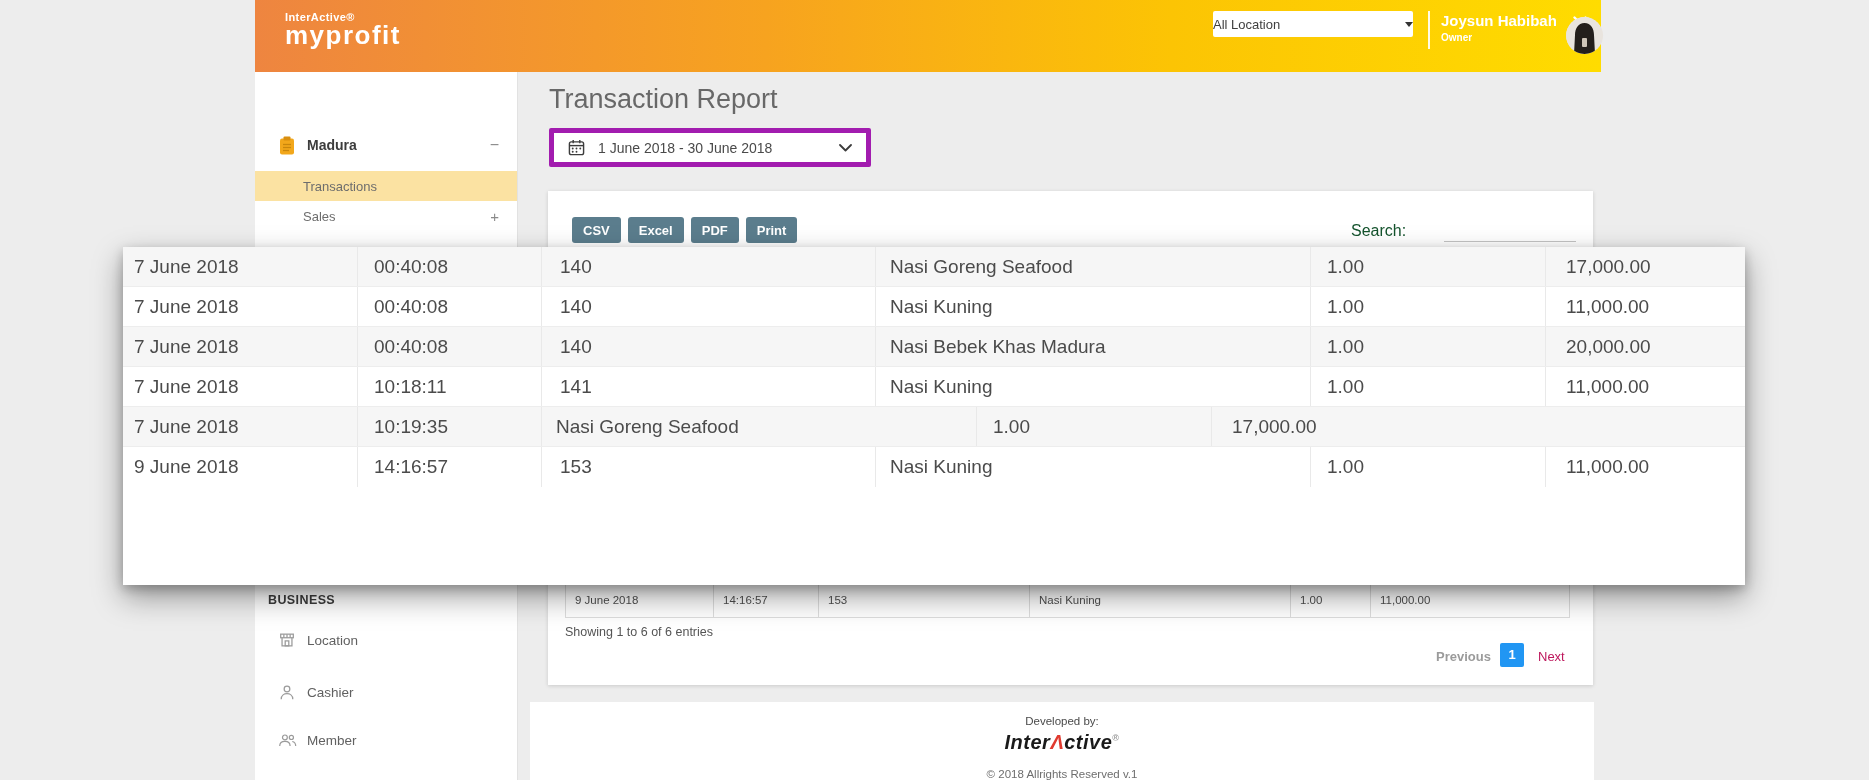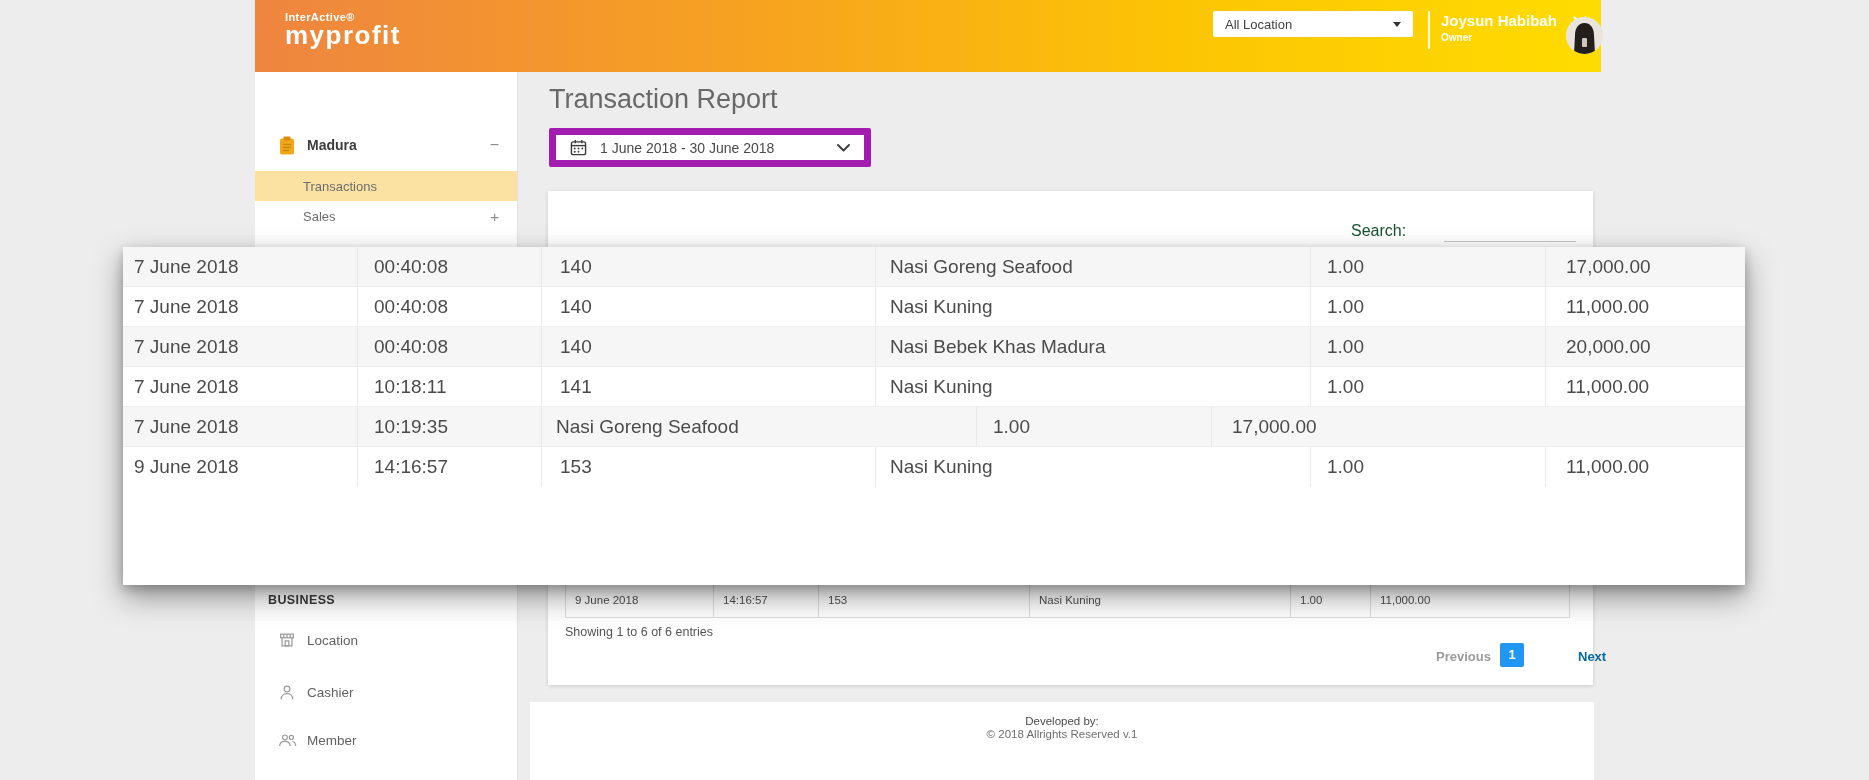--- a/index.html
+++ b/index.html
@@ -5,21 +5,21 @@
   html,body{margin:0;padding:0;}
   #app{position:relative;width:1869px;height:780px;background:#ededed;font-family:"Liberation Sans",sans-serif;overflow:hidden;}
 
   
   .header{position:absolute;left:255px;top:0;width:1346px;height:72px;
     background:linear-gradient(90deg,#ee8540 0%,#f7a31f 38%,#fcc404 68%,#ffdc00 100%);}
   .logo{position:absolute;left:30px;top:11px;color:#fff;line-height:1.1;cursor:default;}
   .logo-l1{font-size:11px;font-weight:600;letter-spacing:.4px;}
   .logo-l2{font-size:26px;font-weight:800;letter-spacing:1.5px;margin-top:-2px;}
   .loc-select{position:absolute;left:958px;top:11px;width:200px;height:26px;background:#fff;border-radius:2px;
-    display:flex;align-items:center;justify-content:space-between;padding:0 12px;box-sizing:border-box;cursor:pointer;}
+    display:flex;align-items:center;justify-content:space-between;padding:0 0;box-sizing:border-box;cursor:pointer;}
   .loc-select .val{font-size:13px;color:#3f3f3f;}
   .caret{width:0;height:0;border-left:4px solid transparent;border-right:4px solid transparent;border-top:5px solid #333;}
   .header-divider{position:absolute;left:1173px;top:11px;width:2px;height:38px;background:rgba(255,255,255,.9);}
   .user-block{position:absolute;left:1186px;top:12px;color:#fff;}
   .user-name{font-size:15px;font-weight:700;display:flex;align-items:center;gap:16px;}
   .user-role{font-size:10px;font-weight:700;margin-top:3px;}
   .chev-white{stroke:#fff;fill:none;stroke-width:2.4;stroke-linecap:round;stroke-linejoin:round;}
   .avatar{position:absolute;left:1311px;top:17px;width:37px;height:37px;border-radius:50%;overflow:hidden;background:#eae6e1;cursor:pointer;}
 
   
@@ -30,21 +30,21 @@
   .side-item .lbl.bold{font-weight:700;color:#3c3c3c;}
   .side-item .expand{position:absolute;right:18px;font-size:16px;color:#8a8a8a;}
   .side-sub{position:absolute;left:0;width:100%;height:30px;display:flex;align-items:center;cursor:pointer;}
   .side-sub .lbl{margin-left:48px;font-size:13px;color:#6d6d6d;}
   .side-sub.active{background:#fbe2a2;}
   .side-sub .expand{position:absolute;right:18px;font-size:15px;color:#8a8a8a;}
   .section-label{position:absolute;left:13px;font-size:12.5px;font-weight:700;color:#3b3b3b;letter-spacing:.4px;cursor:default;}
 
   
   .page-title{position:absolute;left:549px;top:84px;font-size:27px;color:#686868;cursor:default;}
-  .date-box{position:absolute;left:549px;top:128px;width:322px;height:39px;background:#fff;border:7px solid #a21caf;border-radius:2px;
+  .date-box{position:absolute;left:549px;top:128px;width:322px;height:39px;background:#fff;border:5px solid #a21caf;border-radius:2px;
     box-sizing:border-box;display:flex;align-items:center;cursor:pointer;}
   .date-box .txt{font-size:14px;color:#4a4a4a;margin-left:13px;}
   .date-box .cal{margin-left:14px;display:flex;}
   .date-box .chev{position:absolute;right:14px;display:flex;}
 
   .card{position:absolute;left:548px;top:191px;width:1045px;height:494px;background:#fff;box-shadow:0 1px 4px rgba(0,0,0,.15);}
   .btn-row{position:absolute;left:24px;top:26px;display:flex;gap:7px;}
   .exp-btn{background:#5b7d8d;color:#fff;font-size:13px;font-weight:700;border:none;border-radius:3px;
     padding:5px 11px;height:26px;cursor:pointer;font-family:"Liberation Sans",sans-serif;}
   .search-label{position:absolute;left:803px;top:31px;font-size:16px;color:#14532d;cursor:default;}
@@ -52,21 +52,21 @@
     outline:none;background:transparent;font-size:13px;font-family:"Liberation Sans",sans-serif;}
 
   .u-row{position:absolute;left:17px;top:392px;display:flex;border:1px solid #ddd;border-left:1px solid #ddd;}
   .u-cell{box-sizing:border-box;height:33px;line-height:33px;font-size:11.5px;color:#4f4f4f;padding-left:9px;border-right:1px solid #ddd;overflow:hidden;white-space:nowrap;}
   .u1{width:148px}.u2{width:105px}.u3{width:211px}.u4{width:261px}.u5{width:80px}.u6{width:198px;border-right:none;}
 
   .summary{position:absolute;left:17px;top:434px;font-size:12.5px;color:#555;cursor:default;}
   .pg-prev{position:absolute;left:888px;top:458px;font-size:13px;font-weight:700;color:#9b9b9b;cursor:pointer;}
   .pg-page{position:absolute;left:952px;top:452px;width:24px;height:24px;background:#2196f3;border-radius:2px;color:#fff;
     font-size:13px;font-weight:700;text-align:center;line-height:24px;cursor:pointer;}
-  .pg-next{position:absolute;left:1030px;top:458px;font-size:13px;font-weight:700;color:#0369a1;cursor:pointer;}
+  .pg-next{position:absolute;left:990px;top:458px;font-size:13px;font-weight:400;color:#be185d;cursor:pointer;}
 
   
   .overlay{position:absolute;left:123px;top:247px;width:1622px;height:338px;background:#fff;
     box-shadow:0 12px 28px rgba(0,0,0,.38),0 4px 10px rgba(0,0,0,.22);}
   .o-row{display:flex;height:40px;border-bottom:1px solid #ededed;box-sizing:border-box;}
   .o-row:last-child{border-bottom:none;}
   .o-row.odd{background:#f6f6f6;}
   .o-cell{display:flex;align-items:center;box-sizing:border-box;border-right:1px solid #e9e9e9;font-size:19px;color:#4b4b4b;overflow:hidden;white-space:nowrap;}
   .c1{width:235px;padding-left:11px;}
   .c2{width:184px;padding-left:16px;}
@@ -74,21 +74,21 @@
   .c4{width:435px;padding-left:14px;}
   .c5{width:235px;padding-left:16px;}
   .c6{width:199px;padding-left:20px;border-right:none;}
 
   
   .footer{position:absolute;left:530px;top:702px;width:1064px;height:78px;background:#fff;text-align:center;cursor:default;}
   .dev-by{font-size:11.5px;color:#4a4a4a;padding-top:13px;}
   .brand{font-size:20px;font-weight:800;font-style:italic;color:#1a1a1a;margin-top:4px;letter-spacing:.5px;}
   .brand .red{color:#e03a2f;}
   .brand .reg{font-size:9px;color:#9a9a9a;vertical-align:super;font-style:normal;}
-  .copyright{font-size:11.5px;color:#6e6e6e;margin-top:1px;}
+  .copyright{font-size:11.5px;color:#6e6e6e;margin-top:14px;}
 
   svg{display:block;}
 </style>
 </head>
 <body>
 
 <div id="app">
 
   <div class="header">
     <div class="logo">
@@ -212,20 +212,26 @@
     </span>
     <span class="txt">1 June 2018 - 30 June 2018</span>
     <span class="chev">
       <svg width="13" height="8" viewBox="0 0 13 8">
           <polyline points="1,1 6.5,6.5 12,1" fill="none" stroke="#3c3c3c" stroke-width="1.8" stroke-linecap="round" stroke-linejoin="round"></polyline>
         </svg>
     </span>
   </div>
 
   <div class="card">
+    <div class="btn-row">
+      <button class="exp-btn">CSV</button>
+      <button class="exp-btn">Excel</button>
+      <button class="exp-btn">PDF</button>
+      <button class="exp-btn">Print</button>
+    </div>
 
     <span class="search-label">Search:</span>
     <input class="search-input" type="text" style="">
 
     <div class="u-row">
       <div class="u-cell u1">9 June 2018</div>
       <div class="u-cell u2">14:16:57</div>
       <div class="u-cell u3">153</div>
       <div class="u-cell u4">Nasi Kuning</div>
       <div class="u-cell u5">1.00</div>
@@ -284,16 +290,19 @@
       <div class="o-cell c2">14:16:57</div>
       <div class="o-cell c3">153</div>
       <div class="o-cell c4">Nasi Kuning</div>
       <div class="o-cell c5">1.00</div>
       <div class="o-cell c6">11,000.00</div>
     </div>
   </div>
 
   <div class="footer">
     <div class="dev-by">Developed by:</div>
+    <div class="brand">
+      <span>Inter</span><span class="red">Λ</span><span>ctive</span><span class="reg">®</span>
+    </div>
     <div class="copyright">© 2018 Allrights Reserved v.1</div>
   </div>
 
 </div>
 
 </body></html>

